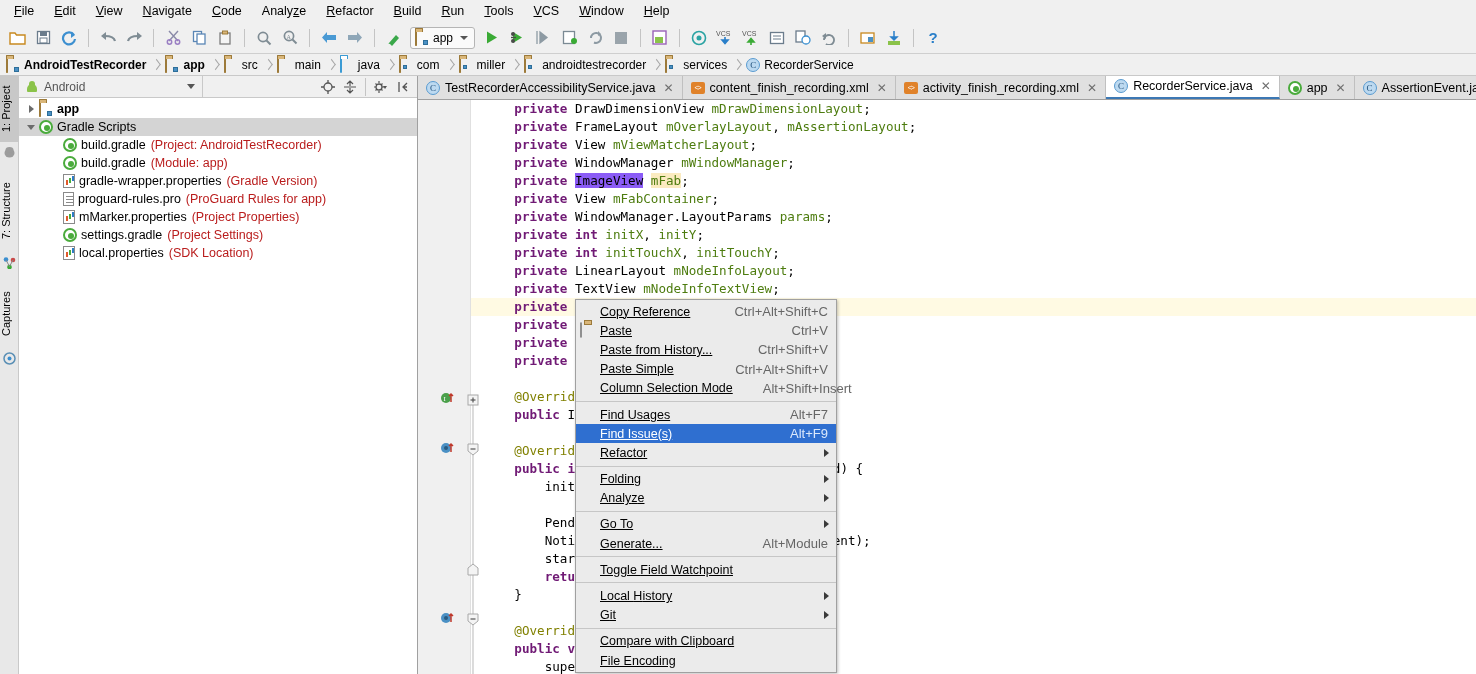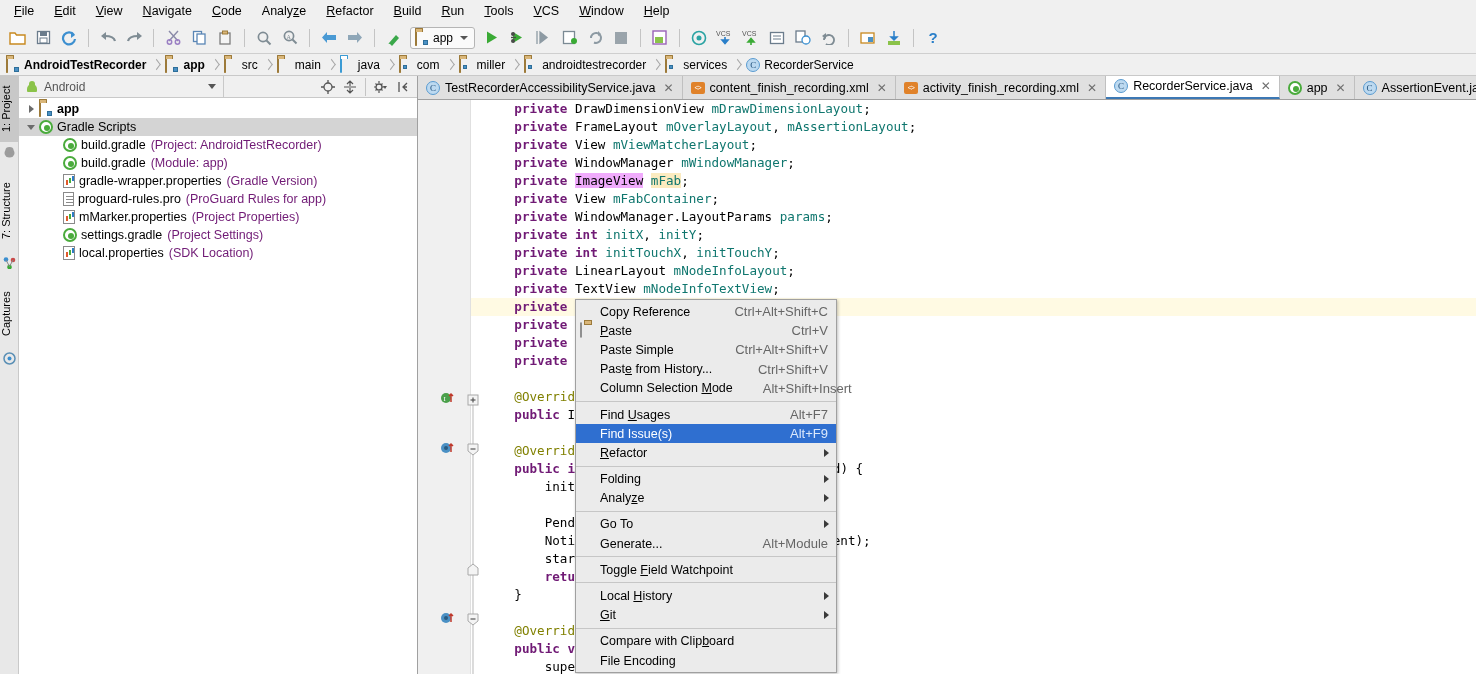--- a/index.html
+++ b/index.html
@@ -97,40 +97,40 @@
   .vicon { position:absolute; left:3px; width:13px;height:13px; }
 
   
   .projpanel { position:absolute; top:76px; left:19px; width:399px; height:598px;
                background:#fff; border-right:1px solid #a0a0a0; }
   .projhdr {
     height:22px; background:#f0f0f0; border-bottom:1px solid #c9c9c9;
     display:flex; align-items:center; position:relative;
   }
   .projsel {
-    display:flex; align-items:center; gap:5px; width:205px; height:21px;
+    display:flex; align-items:center; gap:5px; width:184px; height:21px;
     padding-left:6px; border-right:1px solid #c9c9c9; position:relative;
   }
   .projsel .nm { font-size:12px; color:#555; }
   .projsel .dn { position:absolute; right:7px; width:0;height:0;
      border-left:4px solid transparent;border-right:4px solid transparent;border-top:5px solid #555;}
   .projbtns { position:absolute; right:4px; display:flex; align-items:center; gap:2px; }
   .pbtn { width:20px;height:18px;display:flex;align-items:center;justify-content:center;}
 
   .tree { padding-top:2px; font-size:12.5px; }
   .trow { display:flex; align-items:center; height:18px; padding-left:6px; white-space:nowrap; }
   .trow.sel { background:#d4d4d4; }
   .tarrow { width:14px; height:14px; position:relative; flex:none; }
   .tarrow.closed:after{content:"";position:absolute;left:4px;top:3px;border-left:5px solid #6b6b6b;
      border-top:4px solid transparent;border-bottom:4px solid transparent;}
   .tarrow.open:after{content:"";position:absolute;left:2px;top:5px;border-top:5px solid #6b6b6b;
      border-left:4px solid transparent;border-right:4px solid transparent;}
   .tlabel { margin-left:4px; }
   .tlabel.b { font-weight:bold; }
-  .tsub { color:#701a75; margin-left:5px; }
+  .tsub { color:#b91c1c; margin-left:5px; }
 
   
   .tabsbar { position:absolute; top:76px; left:418px; width:1058px; height:24px;
              background:#e8e8e8; display:flex; align-items:flex-end; overflow:hidden;
              border-bottom:1px solid #a0a0a0;}
   .etab { height:23px; display:flex; align-items:center; gap:5px; padding:0 8px;
           font-size:12.5px; border-right:1px solid #c0c0c0; background:#e0e0e0;
           white-space:nowrap; cursor:default; }
   .etab.active { background:#fff; border-bottom:2px solid #3c78b4; height:24px; }
   .etab .x { color:#6e6e6e; font-size:12px; margin-left:3px; }
@@ -139,38 +139,38 @@
   .editor { position:absolute; top:100px; left:418px; width:1058px; height:574px; background:#fff; }
   .gutter { position:absolute; left:0; top:0; width:53px; height:574px; background:#f0f0f0;
             border-right:1px solid #e0e0e0; }
   .foldstrip { position:absolute; left:45px; top:0; width:20px; height:574px; }
   .codearea { position:absolute; left:66px; top:0; right:0; height:574px;
               font-family:"DejaVu Sans Mono", monospace; font-size:12.6px; line-height:18px;
               color:#000; white-space:pre; }
   .ln { height:18px; }
   .kw  { color:#701a75; font-weight:bold; }
   .ann { color:#808000; }
-  .fld { color:#0f766e;text-align:right; }
+  .fld { color:#4d7c0f;text-align:right; }
   .hl-line { position:absolute; left:0; right:0; height:18px; background:#fffae3; }
-  .hl-word { background:#f0abfc;text-align:center; }
+  .hl-word { background:#8b5cf6;text-align:center; }
   .hl-word2 { background:#fbebc0; }
   .hl-green { background:#e0f5d8; }
   .gmark { position:absolute; width:16px; height:16px; }
 
   
   .ctxmenu {
     position:absolute; left:575px; top:299px; width:262px;
     background:#ebebeb; border:1px solid #a0a0a0; box-shadow:1px 1px 3px rgba(0,0,0,.25);
     font-size:12.5px; z-index:50; padding:2px 0 2px 0;
   }
   .cmrow { height:19.2px; display:flex; align-items:center; position:relative;
            padding-left:24px; padding-right:8px; cursor:default; }
   .cmrow.hl { background:#2f6fd0; color:#fff; }
   .cmrow.hl .sc { color:#dbe8fb; }
-  .cmrow .lb { flex:1; white-space:nowrap; }
+  .cmrow .lb { flex:1; white-space:nowrap;text-decoration:underline; }
   .cmrow .sc { color:#666; font-size:13px; margin-left:30px; white-space:nowrap; }
   .cmrow .arw { position:absolute; right:7px; top:50%; margin-top:-4px;
                 width:0;height:0;border-left:5px solid #3a3a3a;
                 border-top:4px solid transparent;border-bottom:4px solid transparent; }
   .cmrow .licon { position:absolute; left:4px; top:2px; width:15px; height:15px; }
   .cmsep { height:1px; background:#c6c6c6; margin:3px 0; }
   u.mn { text-decoration:underline; }
 
   .clip { position:relative; width:13px;height:14px;background:#f2f2f2;border:1px solid #8f8f8f;border-radius:1px;}
   .clip:before{content:"";position:absolute;left:3px;top:-3px;width:6px;height:3px;background:#d9b679;border:1px solid #9c7a3a;}
@@ -635,26 +635,26 @@
       <div class="cmrow">
         <span class="lb">Copy Reference</span>
         <span class="sc">Ctrl+Alt+Shift+C</span>
       </div>
       <div class="cmrow">
         <span class="licon"><span class="clip"></span></span>
         <span class="lb"><u class="mn">P</u>aste</span>
         <span class="sc">Ctrl+V</span>
       </div>
       <div class="cmrow">
+        <span class="lb">Past<u class="mn">e</u> from History...</span>
+        <span class="sc">Ctrl+Shift+V</span>
+      </div>
+      <div class="cmrow">
         <span class="lb">Paste Simple</span>
         <span class="sc">Ctrl+Alt+Shift+V</span>
-      </div>
-      <div class="cmrow">
-        <span class="lb">Past<u class="mn">e</u> from History...</span>
-        <span class="sc">Ctrl+Shift+V</span>
       </div>
       <div class="cmrow">
         <span class="lb">Column Selection <u class="mn">M</u>ode</span>
         <span class="sc">Alt+Shift+Insert</span>
       </div>
       <div class="cmsep"></div>
       <div class="cmrow">
         <span class="lb">Find <u class="mn">U</u>sages</span>
         <span class="sc">Alt+F7</span>
       </div>

